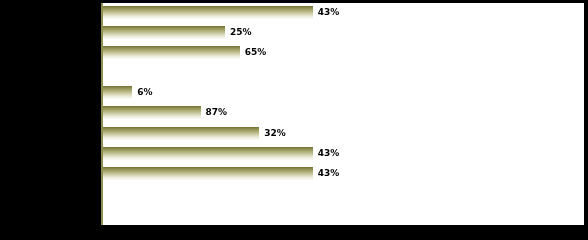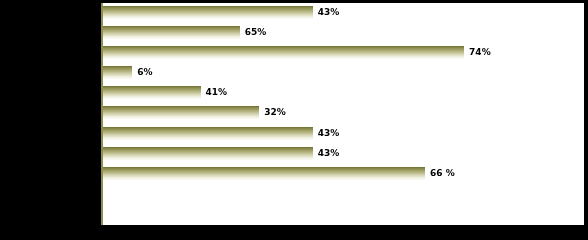--- a/index.html
+++ b/index.html
@@ -103,43 +103,46 @@
   <div id="rows">
       <div class="bar-row">
         <div class="bar-wrap">
           <div class="bar" style="width: 209.84px;"></div>
           <span class="bar-label">43%</span>
         </div>
       </div>
       <div class="bar-row">
         <div class="tick" style="top: 0px;"></div>
         <div class="bar-wrap">
+          <div class="bar" style="width: 122px;"></div>
+          <span class="bar-label">25%</span>
+        </div>
+      </div>
+      <div class="bar-row">
+        <div class="tick" style="top: 0px;"></div>
+        <div class="bar-wrap">
           <div class="bar" style="width: 136.64px;"></div>
           <span class="bar-label">65%</span>
         </div>
       </div>
       <div class="bar-row">
         <div class="tick" style="top: 0px;"></div>
-        <div class="bar-wrap">
-          <div class="bar" style="width: 361.12px;"></div>
-          <span class="bar-label">74%</span>
-        </div>
       </div>
       <div class="bar-row">
         <div class="tick" style="top: 0px;"></div>
         <div class="bar-wrap">
           <div class="bar" style="width: 29.28px;"></div>
           <span class="bar-label">6%</span>
         </div>
       </div>
       <div class="bar-row">
         <div class="tick" style="top: 0px;"></div>
         <div class="bar-wrap">
           <div class="bar" style="width: 97.6px;"></div>
-          <span class="bar-label">41%</span>
+          <span class="bar-label">87%</span>
         </div>
       </div>
       <div class="bar-row">
         <div class="tick" style="top: 0px;"></div>
         <div class="bar-wrap">
           <div class="bar" style="width: 156.16px;"></div>
           <span class="bar-label">32%</span>
         </div>
       </div>
       <div class="bar-row">
@@ -151,24 +154,20 @@
       </div>
       <div class="bar-row">
         <div class="tick" style="top: 0px;"></div>
         <div class="bar-wrap">
           <div class="bar" style="width: 209.84px;"></div>
           <span class="bar-label">43%</span>
         </div>
       </div>
       <div class="bar-row">
         <div class="tick" style="top: 0px;"></div>
-        <div class="bar-wrap">
-          <div class="bar" style="width: 322.08px;"></div>
-          <span class="bar-label">66 %</span>
-        </div>
       </div>
     </div>
 
   <div class="frame" id="frame-left"></div>
   <div class="frame" id="frame-top"></div>
   <div class="frame" id="frame-bottom"></div>
   <div class="frame" id="frame-right"></div>
 
 </div>
 

